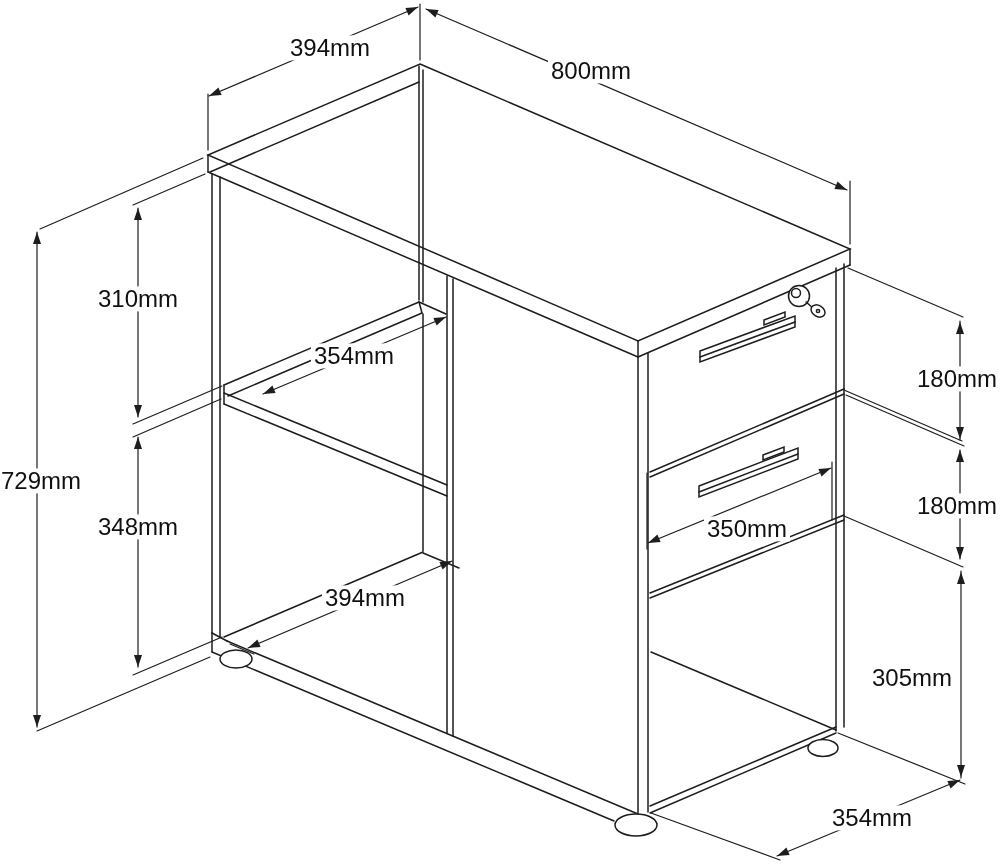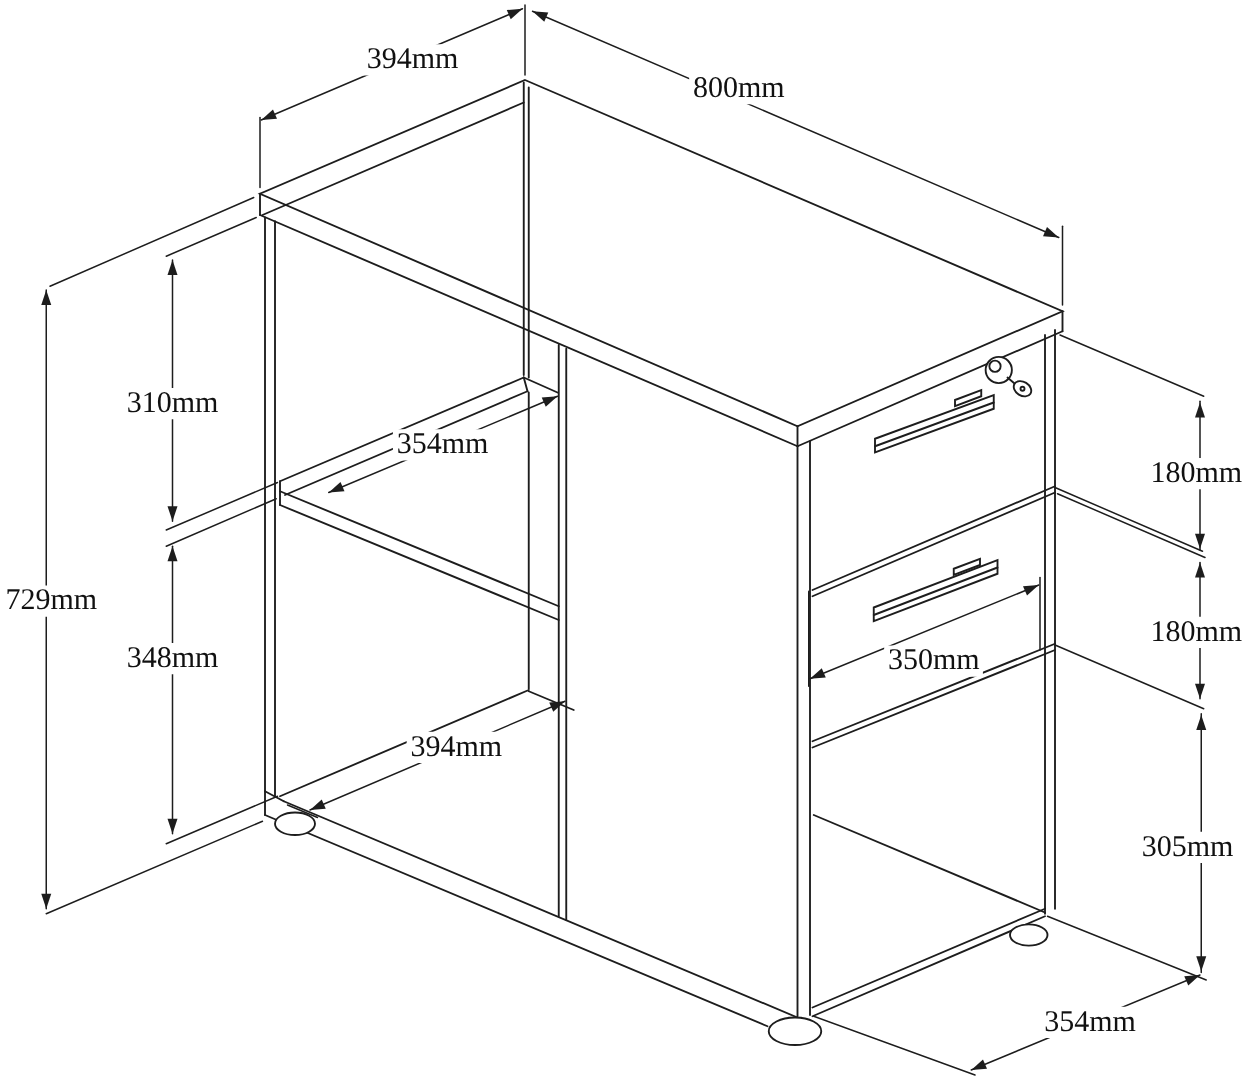--- a/index.html
+++ b/index.html
@@ -1,18 +1,18 @@
 <!DOCTYPE html>
 <html><head>
 <meta charset="utf-8">
 <style>
   html,body{margin:0;padding:0;background:#fff;}
   #stage{
     position:relative;width:1000px;height:867px;background:#fff;
-    font-family:Liberation Serif, serif;overflow:hidden;
+    font-family:Liberation Sans, sans-serif;overflow:hidden;
   }
   #drawing{position:absolute;left:0;top:0;}
   .dim-label{
     position:absolute;transform:translate(-50%,-50%);
     background:#fff;color:#111;font-size:24px;line-height:1.05;
     padding:0 3px;white-space:nowrap;z-index:5;
   }
   svg *{vector-effect:non-scaling-stroke;}
   .ln{stroke:#1d1d1d;stroke-width:1.5;fill:none;stroke-linecap:round;}
   .dln{stroke:#1d1d1d;stroke-width:1.2;fill:none;stroke-linecap:round;}
@@ -183,23 +183,23 @@
       <path class="dln" d="M651,813 L780,860"></path>
       <path class="dln" d="M777,856 L960,780"></path>
       <polygon class="ah" points="777,856 786.4,847.6 789.6,855"></polygon>
       <polygon class="ah" points="960,780 950.6,788.4 947.4,781"></polygon>
     </g>
   </svg>
 
   <div class="dim-label" style="left:330px;top:48px">394mm</div>
   <div class="dim-label" style="left:591px;top:71px">800mm</div>
   <div class="dim-label" style="left:41px;top:481px">729mm</div>
-  <div class="dim-label" style="left:138px;top:323px">310mm</div>
+  <div class="dim-label" style="left:138px;top:299px">310mm</div>
   <div class="dim-label" style="left:354px;top:356px">354mm</div>
   <div class="dim-label" style="left:138px;top:527px">348mm</div>
   <div class="dim-label" style="left:365px;top:598px">394mm</div>
   <div class="dim-label" style="left:957px;top:379px">180mm</div>
   <div class="dim-label" style="left:957px;top:506px">180mm</div>
   <div class="dim-label" style="left:747px;top:529px">350mm</div>
-  <div class="dim-label" style="left:950px;top:678px">305mm</div>
+  <div class="dim-label" style="left:912px;top:678px">305mm</div>
   <div class="dim-label" style="left:872px;top:818px">354mm</div>
 
 </div>
 
 </body></html>

